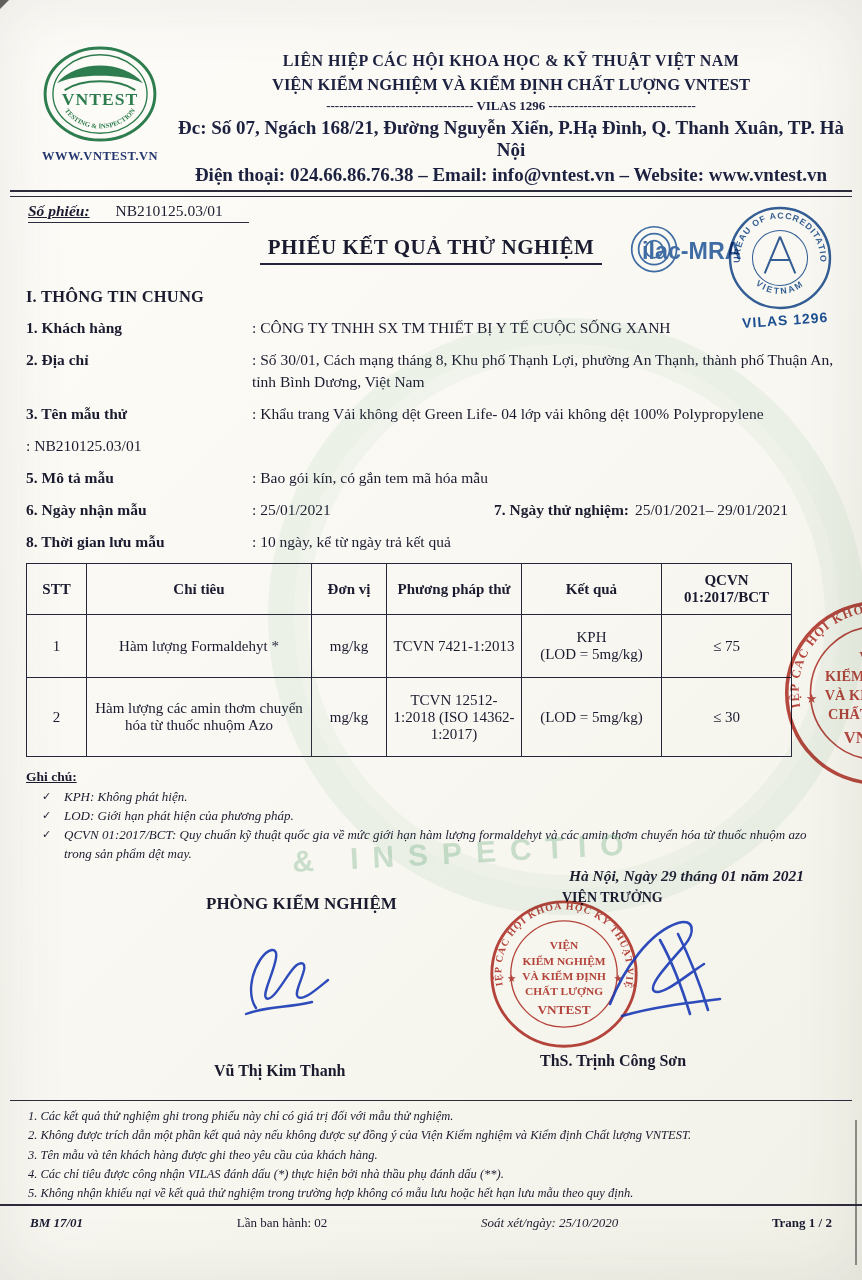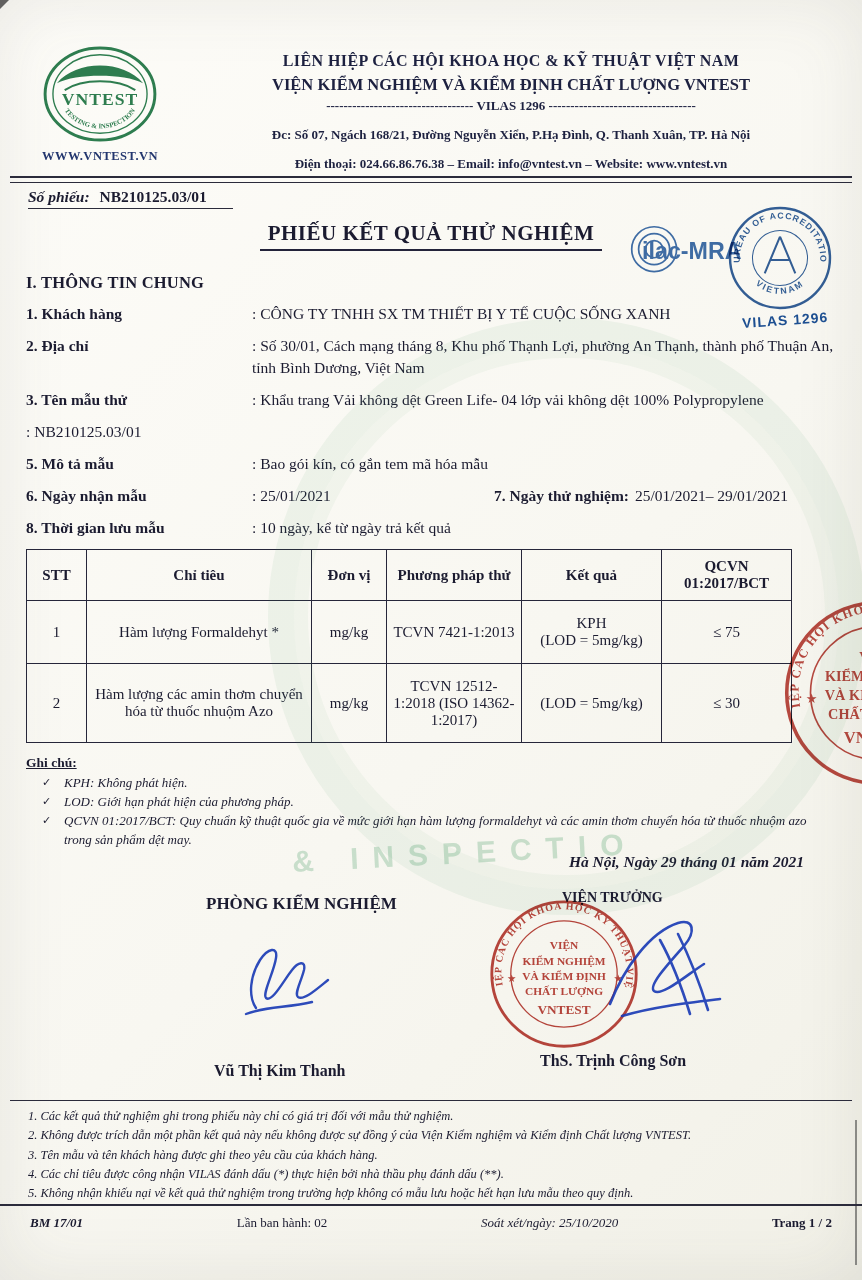--- a/index.html
+++ b/index.html
@@ -15,27 +15,27 @@
   .corner-mark{position:absolute;left:0;top:0;width:0;height:0;border-left:9px solid rgba(20,20,20,.65);border-bottom:9px solid transparent;}
   .edge-line{position:absolute;right:5px;top:1120px;width:2px;height:145px;background:#3a3a3a;opacity:.55;}
   
   .header{display:flex;align-items:flex-start;padding:44px 16px 0 24px;}
   .logo{width:152px;text-align:center;flex-shrink:0;}
   .logo-site{font-size:12.5px;font-weight:bold;color:#23366e;margin-top:1px;letter-spacing:.5px;}
   .head-text{flex:1;text-align:center;color:#1d2140;padding-top:8px;}
   .org1{font-size:16px;font-weight:bold;letter-spacing:.4px;}
   .org2{font-size:16.5px;font-weight:bold;margin-top:5px;}
   .vilas{font-size:13px;font-weight:bold;margin-top:3px;}
-  .addr{font-size:13px;font-weight:bold;margin-top:13px;}
+  .addr{font-size:19px;font-weight:bold;margin-top:3px;}
   .rule-double{margin:4px 10px 0 10px;height:4px;border-top:2.5px solid #2b2b3b;border-bottom:1px solid #2b2b3b;}
   
   .doc-no{margin:5px 0 0 28px;font-size:15.5px;}
   .doc-no-group{display:inline-block;border-bottom:1.5px solid #2b2b3b;padding:0 26px 2px 0;}
-  .doc-no-label{font-style:italic;font-weight:bold;}
-  .doc-no-value{font-weight:bold;margin-left:6px;}
+  .doc-no-label{font-style:italic;font-weight:bold;text-decoration:underline;}
+  .doc-no-value{font-weight:normal;margin-left:22px;}
   
   .title-wrap{text-align:center;margin-top:12px;}
   .title{display:inline-block;font-size:21px;font-weight:bold;letter-spacing:.5px;border-bottom:2px solid #23233a;padding:0 8px 3px 8px;}
   
   .sec-heading{margin:22px 0 0 26px;font-size:16.5px;font-weight:bold;letter-spacing:.2px;}
   .info{margin:10px 26px 0 26px;font-size:15.5px;}
   .info-row{display:flex;margin-bottom:10px;line-height:1.42;}
   .ilabel{width:226px;font-weight:bold;flex-shrink:0;}
   .ivalue{flex:1;}
   .ivalue-fixed{flex:0 0 242px;}

